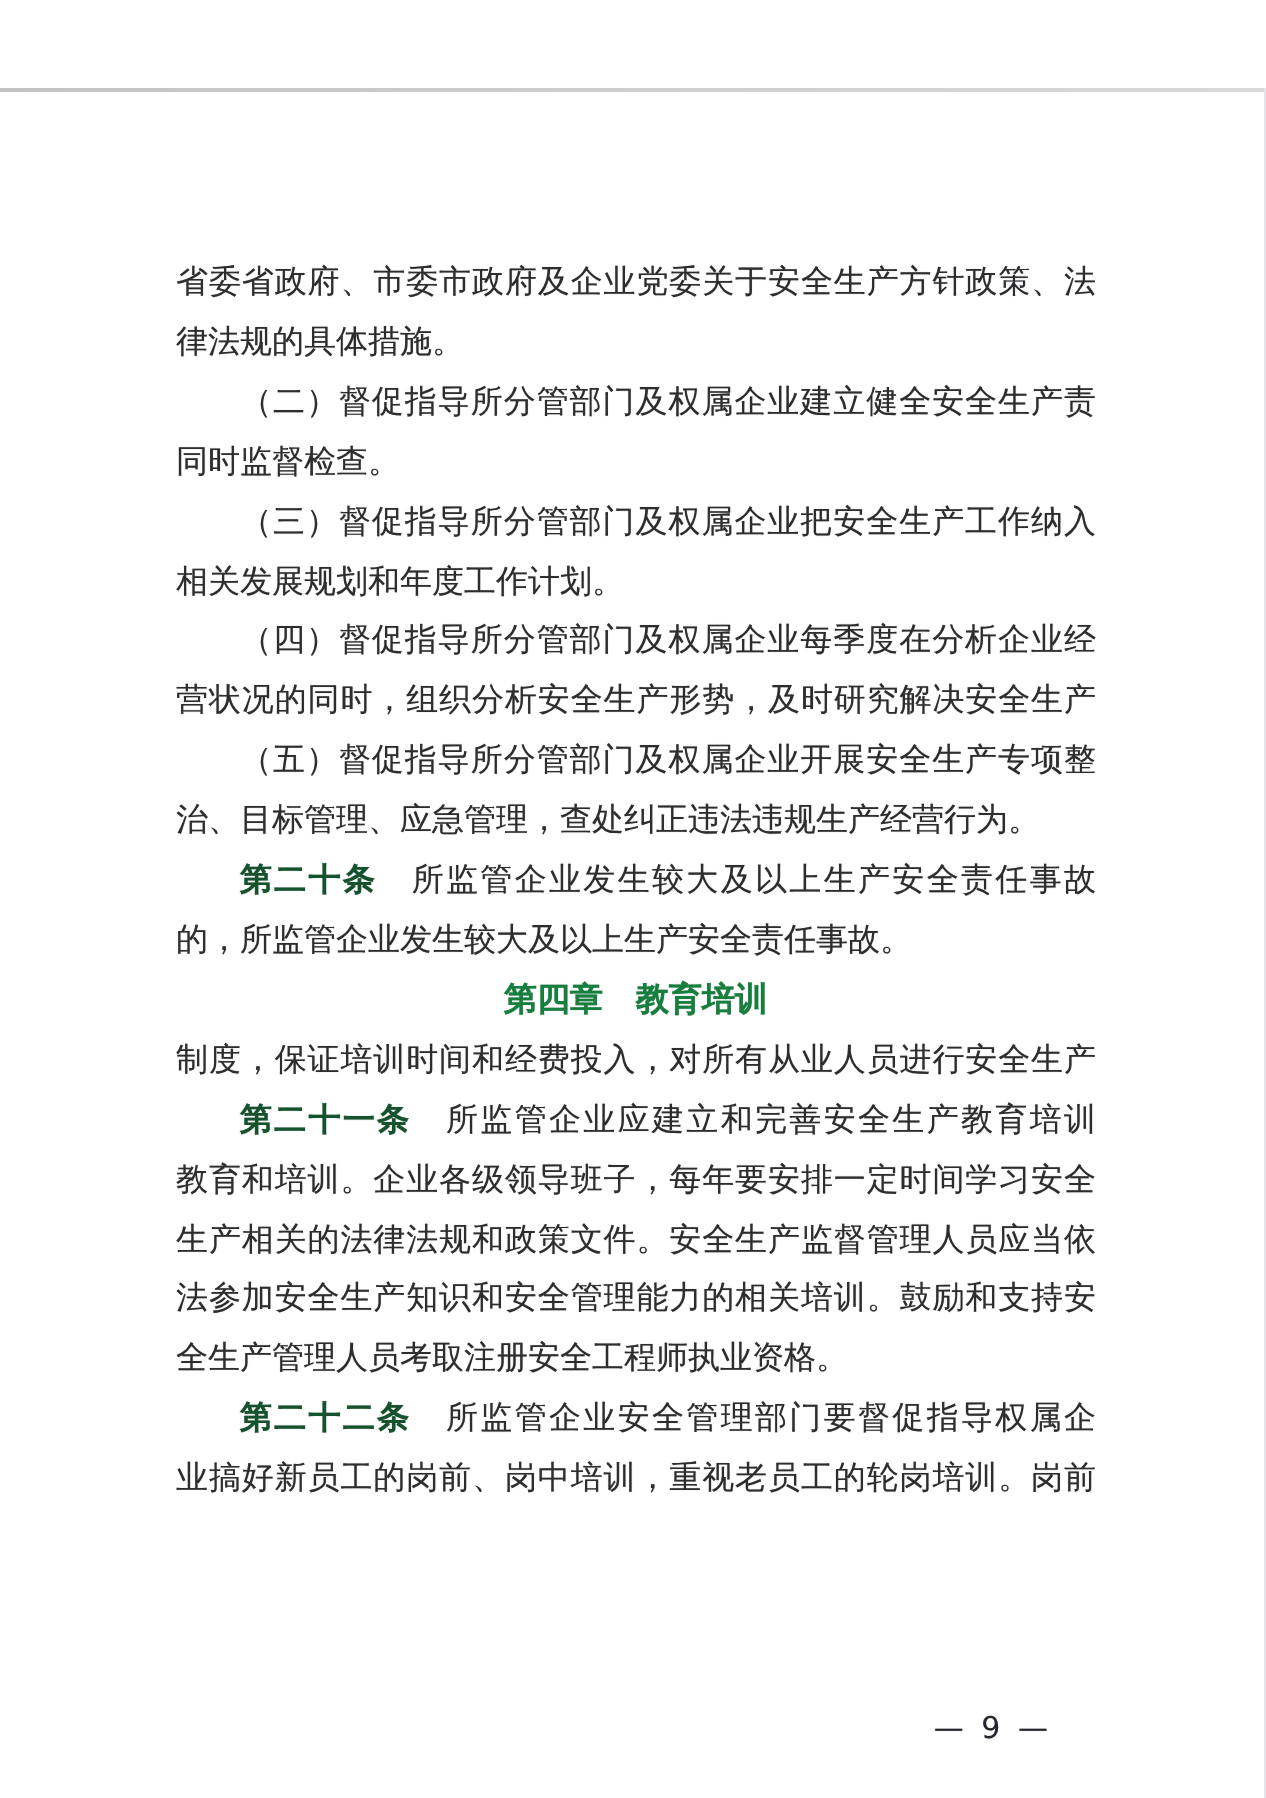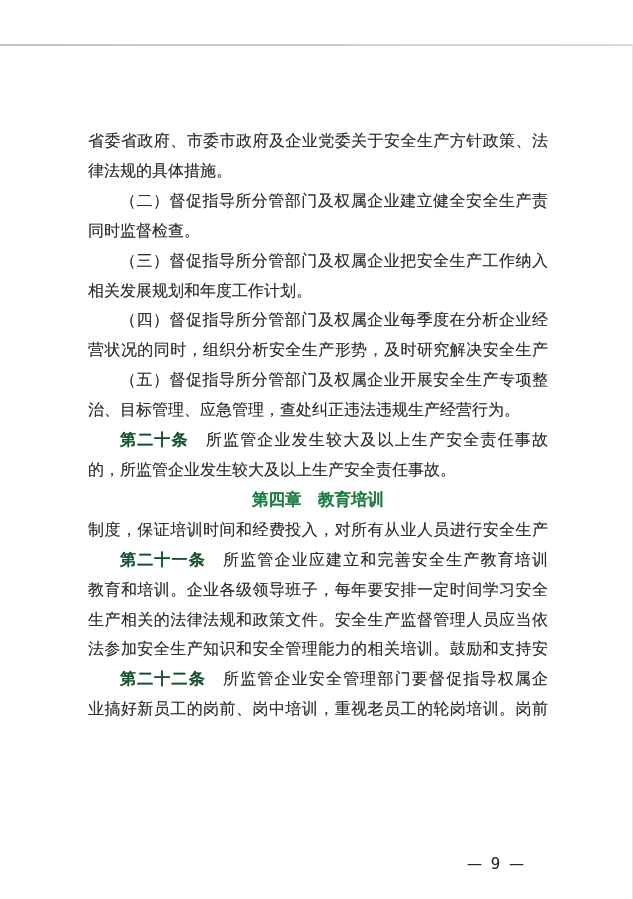--- a/index.html
+++ b/index.html
@@ -103,18 +103,19 @@
       <div class="line full indent">（五）督促指导所分管部门及权属企业开展安全生产专项整</div>
       <div class="line end">治、目标管理、应急管理，查处纠正违法违规生产经营行为。</div>
       <div class="line full indent"><span class="b">第二十条</span><span>　所监管企业发生较大及以上生产安全责任事故</span></div>
       <div class="line end">的，所监管企业发生较大及以上生产安全责任事故。</div>
       <div class="line center">第四章　教育培训</div>
       <div class="line full">制度，保证培训时间和经费投入，对所有从业人员进行安全生产</div>
       <div class="line full indent"><span class="b">第二十一条</span><span>　所监管企业应建立和完善安全生产教育培训</span></div>
       <div class="line full">教育和培训。企业各级领导班子，每年要安排一定时间学习安全</div>
       <div class="line full">生产相关的法律法规和政策文件。安全生产监督管理人员应当依</div>
       <div class="line full">法参加安全生产知识和安全管理能力的相关培训。鼓励和支持安</div>
+      <div class="line end">全生产管理人员考取注册安全工程师执业资格。</div>
       <div class="line full indent"><span class="b">第二十二条</span><span>　所监管企业安全管理部门要督促指导权属企</span></div>
       <div class="line full">业搞好新员工的岗前、岗中培训，重视老员工的轮岗培训。岗前</div>
     </div>
   <div class="page-number">— 9 —</div>
   <div class="edge-bottom"></div>
 </div>
 
 </body></html>

